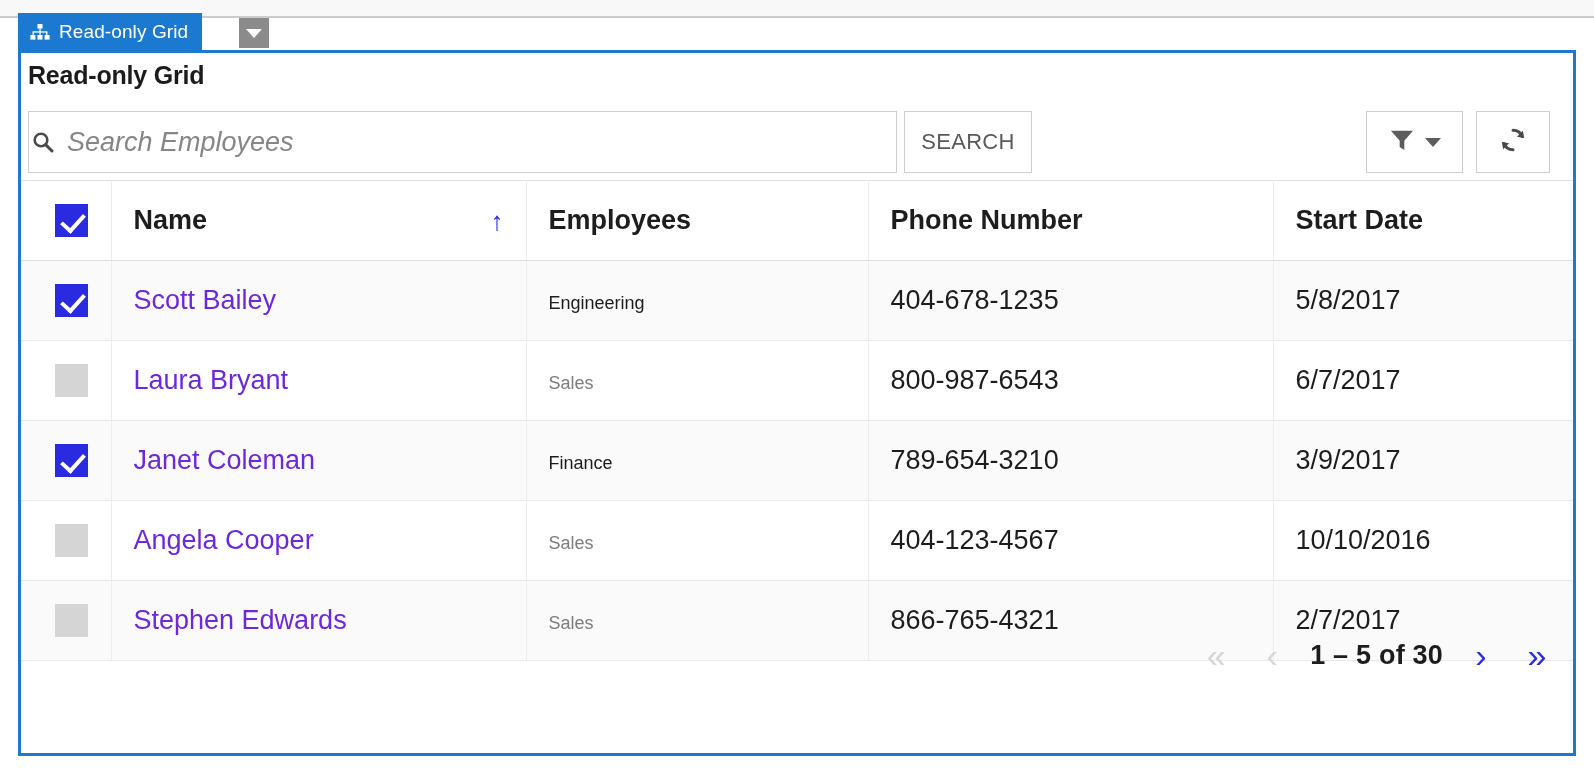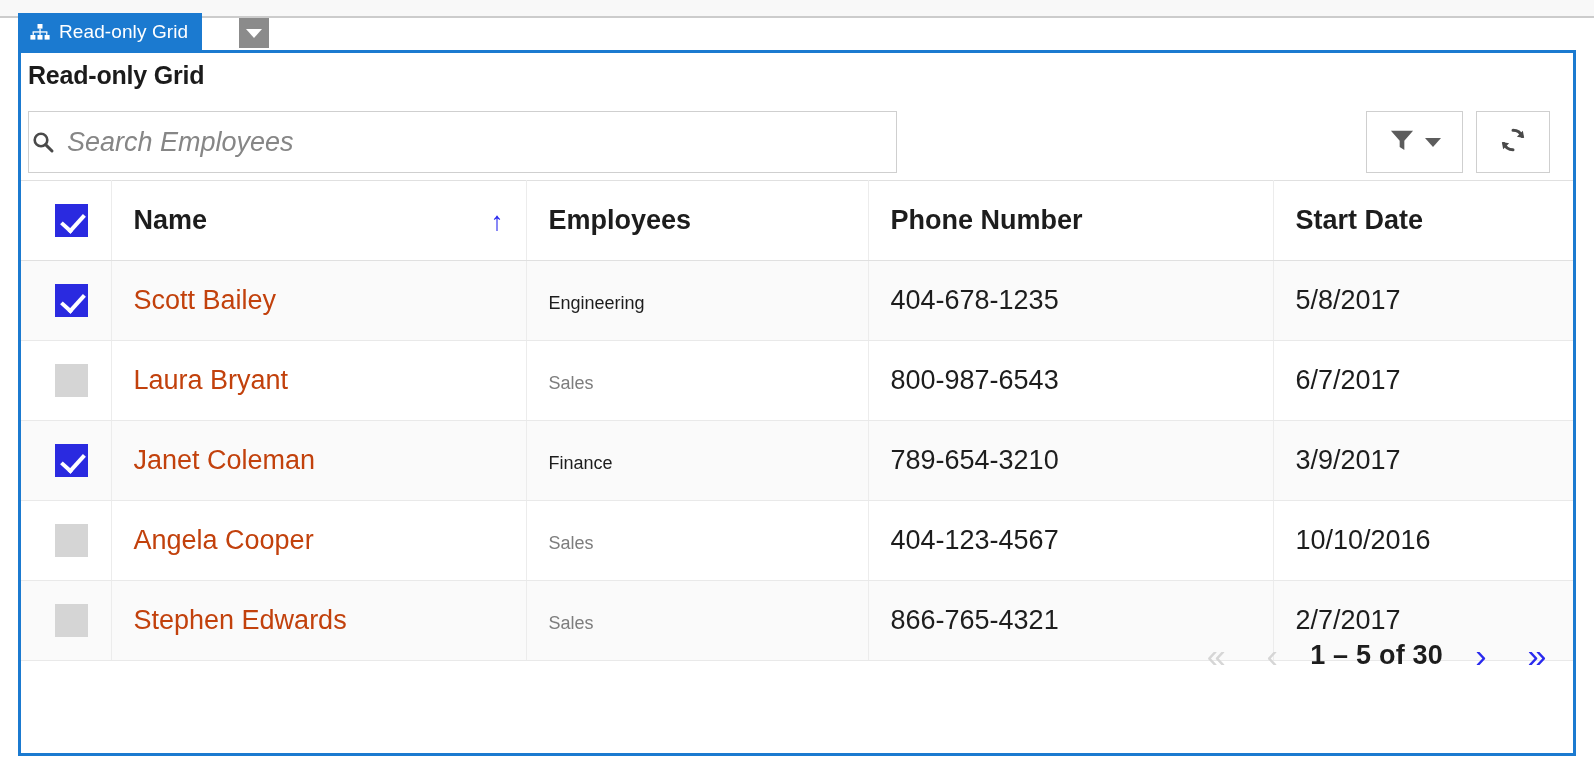--- a/index.html
+++ b/index.html
@@ -211,21 +211,21 @@
     content:"";
     position:absolute;
     left: 11px; top: 5px;
     width: 10px; height: 19px;
     border: solid #ffffff;
     border-width: 0 4px 4px 0;
     transform: rotate(42deg);
   }
 
   .name-link {
-    color: #c2410c;
+    color: #6d28d9;
     text-decoration: none;
     font-size: 27px;
     cursor: pointer;
   }
   .dept { font-size: 18px; }
   .dept.dark { color: #1d1d1d; }
   .dept.light { color: #7d7d7d; }
 
   
   .pager {
@@ -291,20 +291,21 @@
       <div class="search-wrap">
         <span>
           <svg class="search-icon" viewBox="0 0 24 24" aria-hidden="true">
             <circle cx="10" cy="10" r="6.3" fill="none" stroke="#4a4a4a" stroke-width="2.6"></circle>
             <line x1="14.6" y1="14.6" x2="21" y2="21" stroke="#4a4a4a" stroke-width="3" stroke-linecap="round"></line>
           </svg>
         </span>
         <input class="search-input" type="text" value="" placeholder="Search Employees" style="">
       </div>
 
+      <div class="search-button">SEARCH</div>
 
       <div class="filter-button">
         <span>
           <svg width="28" height="28" viewBox="0 0 24 24" aria-hidden="true">
             <path d="M2.5 4 L21.5 4 L14 12.6 L14 20.5 L10 18 L10 12.6 Z" fill="#5c5c5c"></path>
           </svg>
         </span>
         <span class="caret"></span>
       </div>
 

